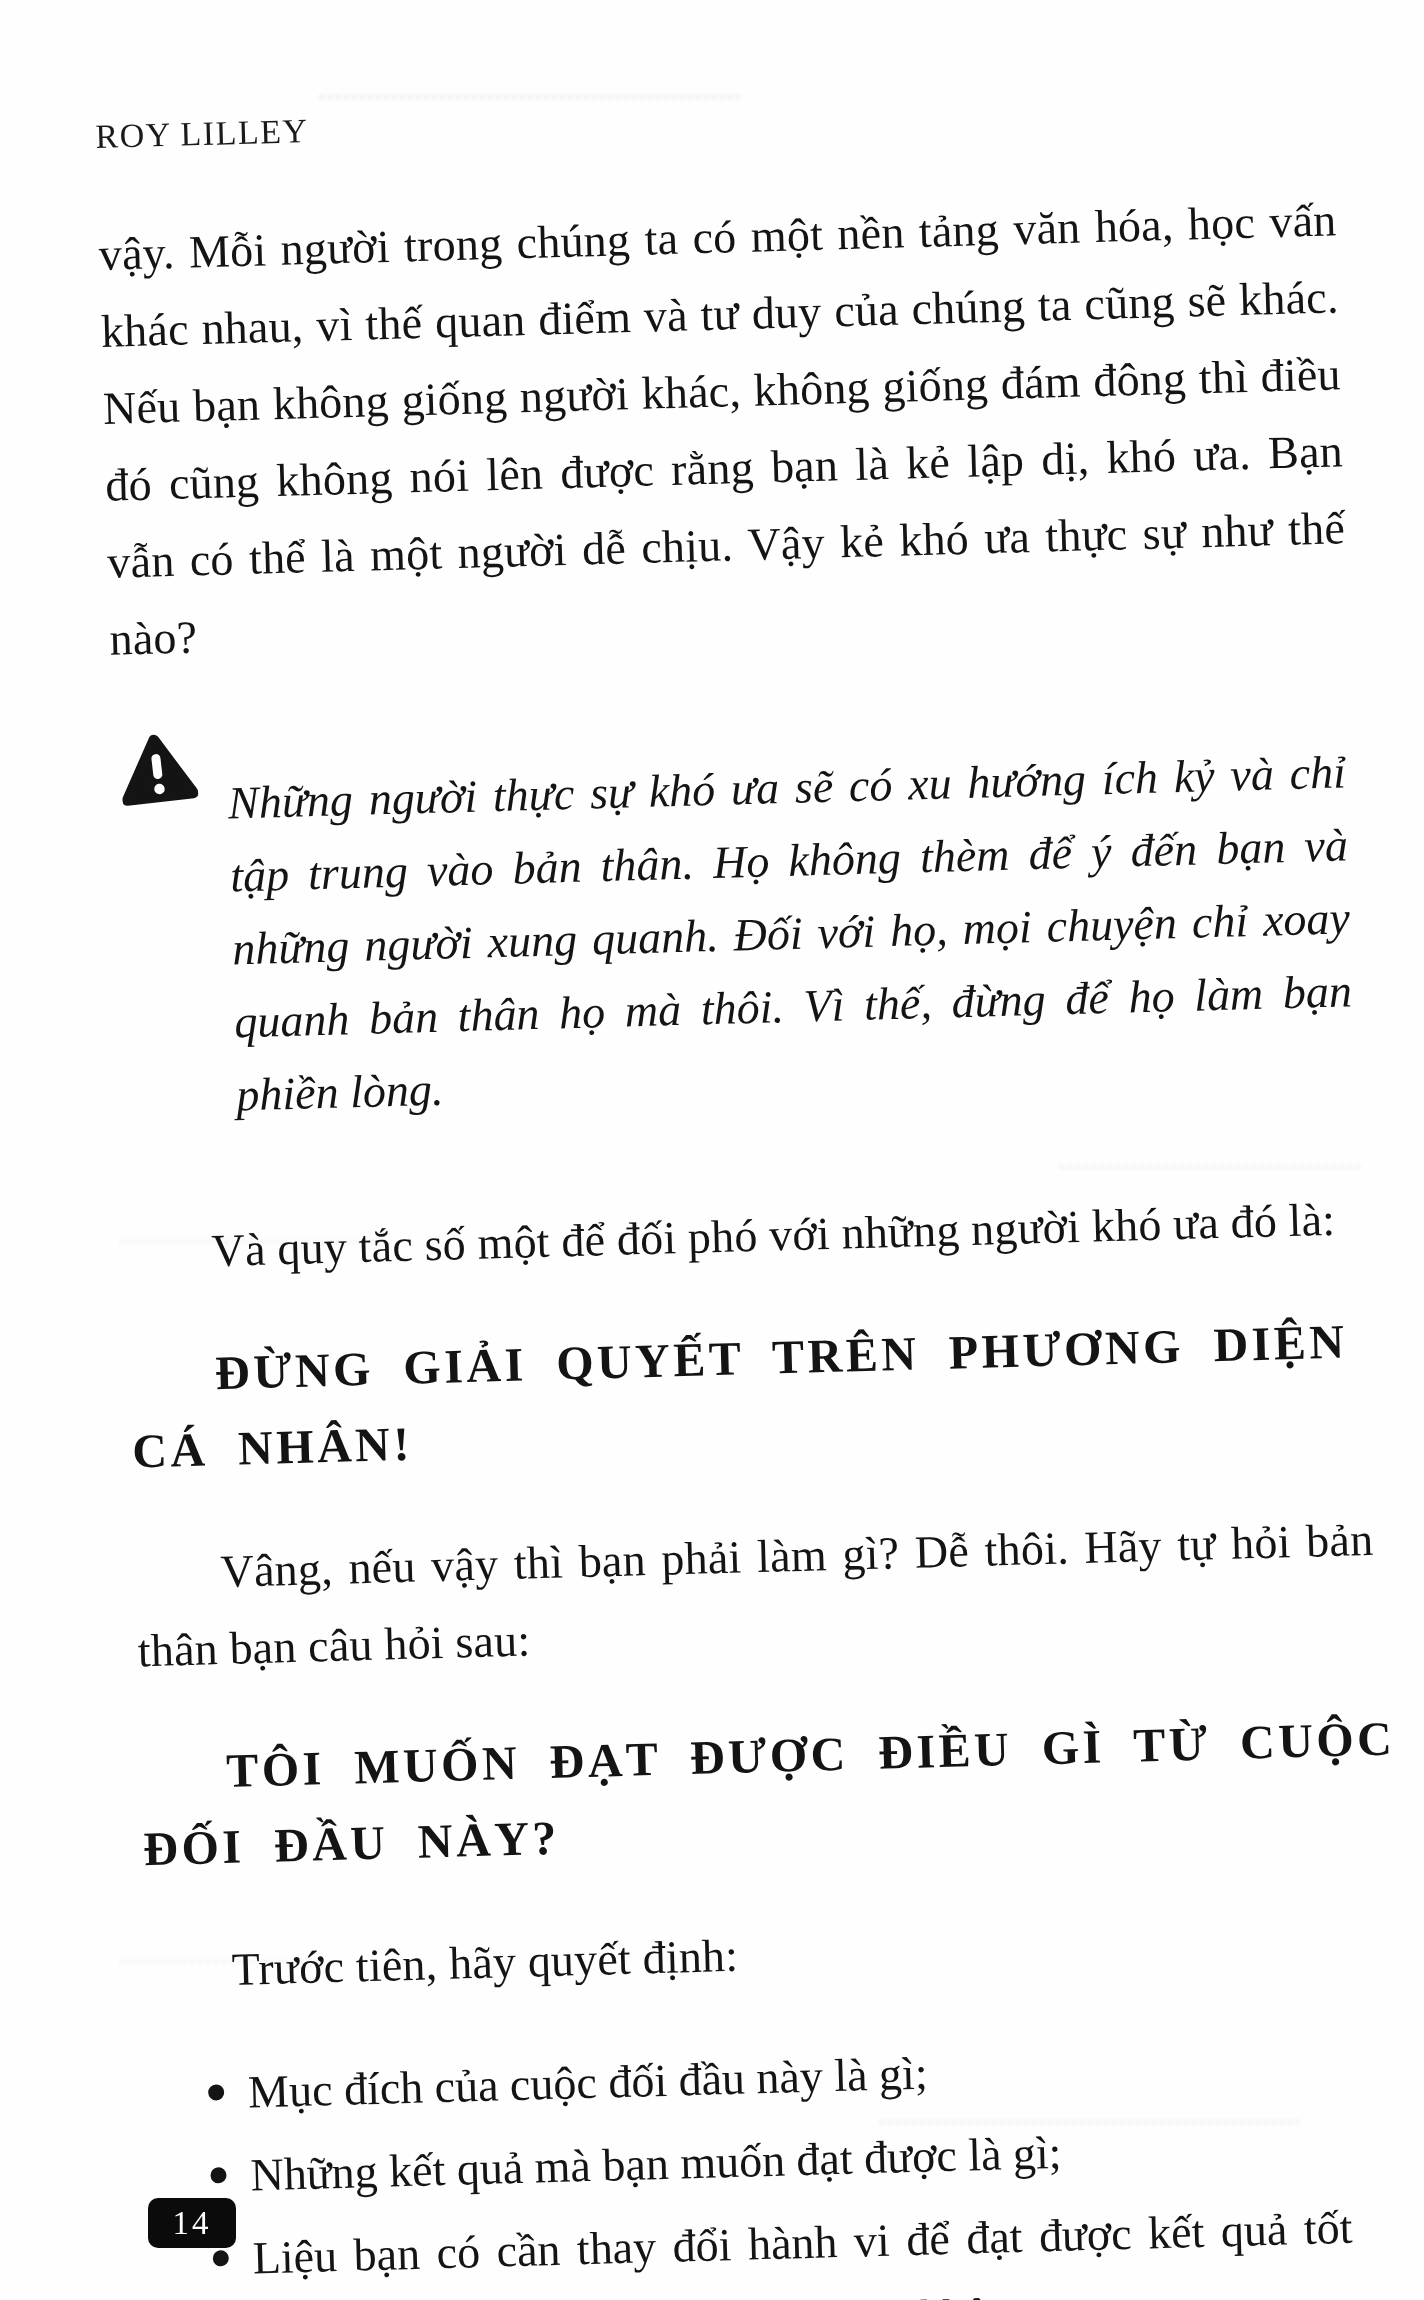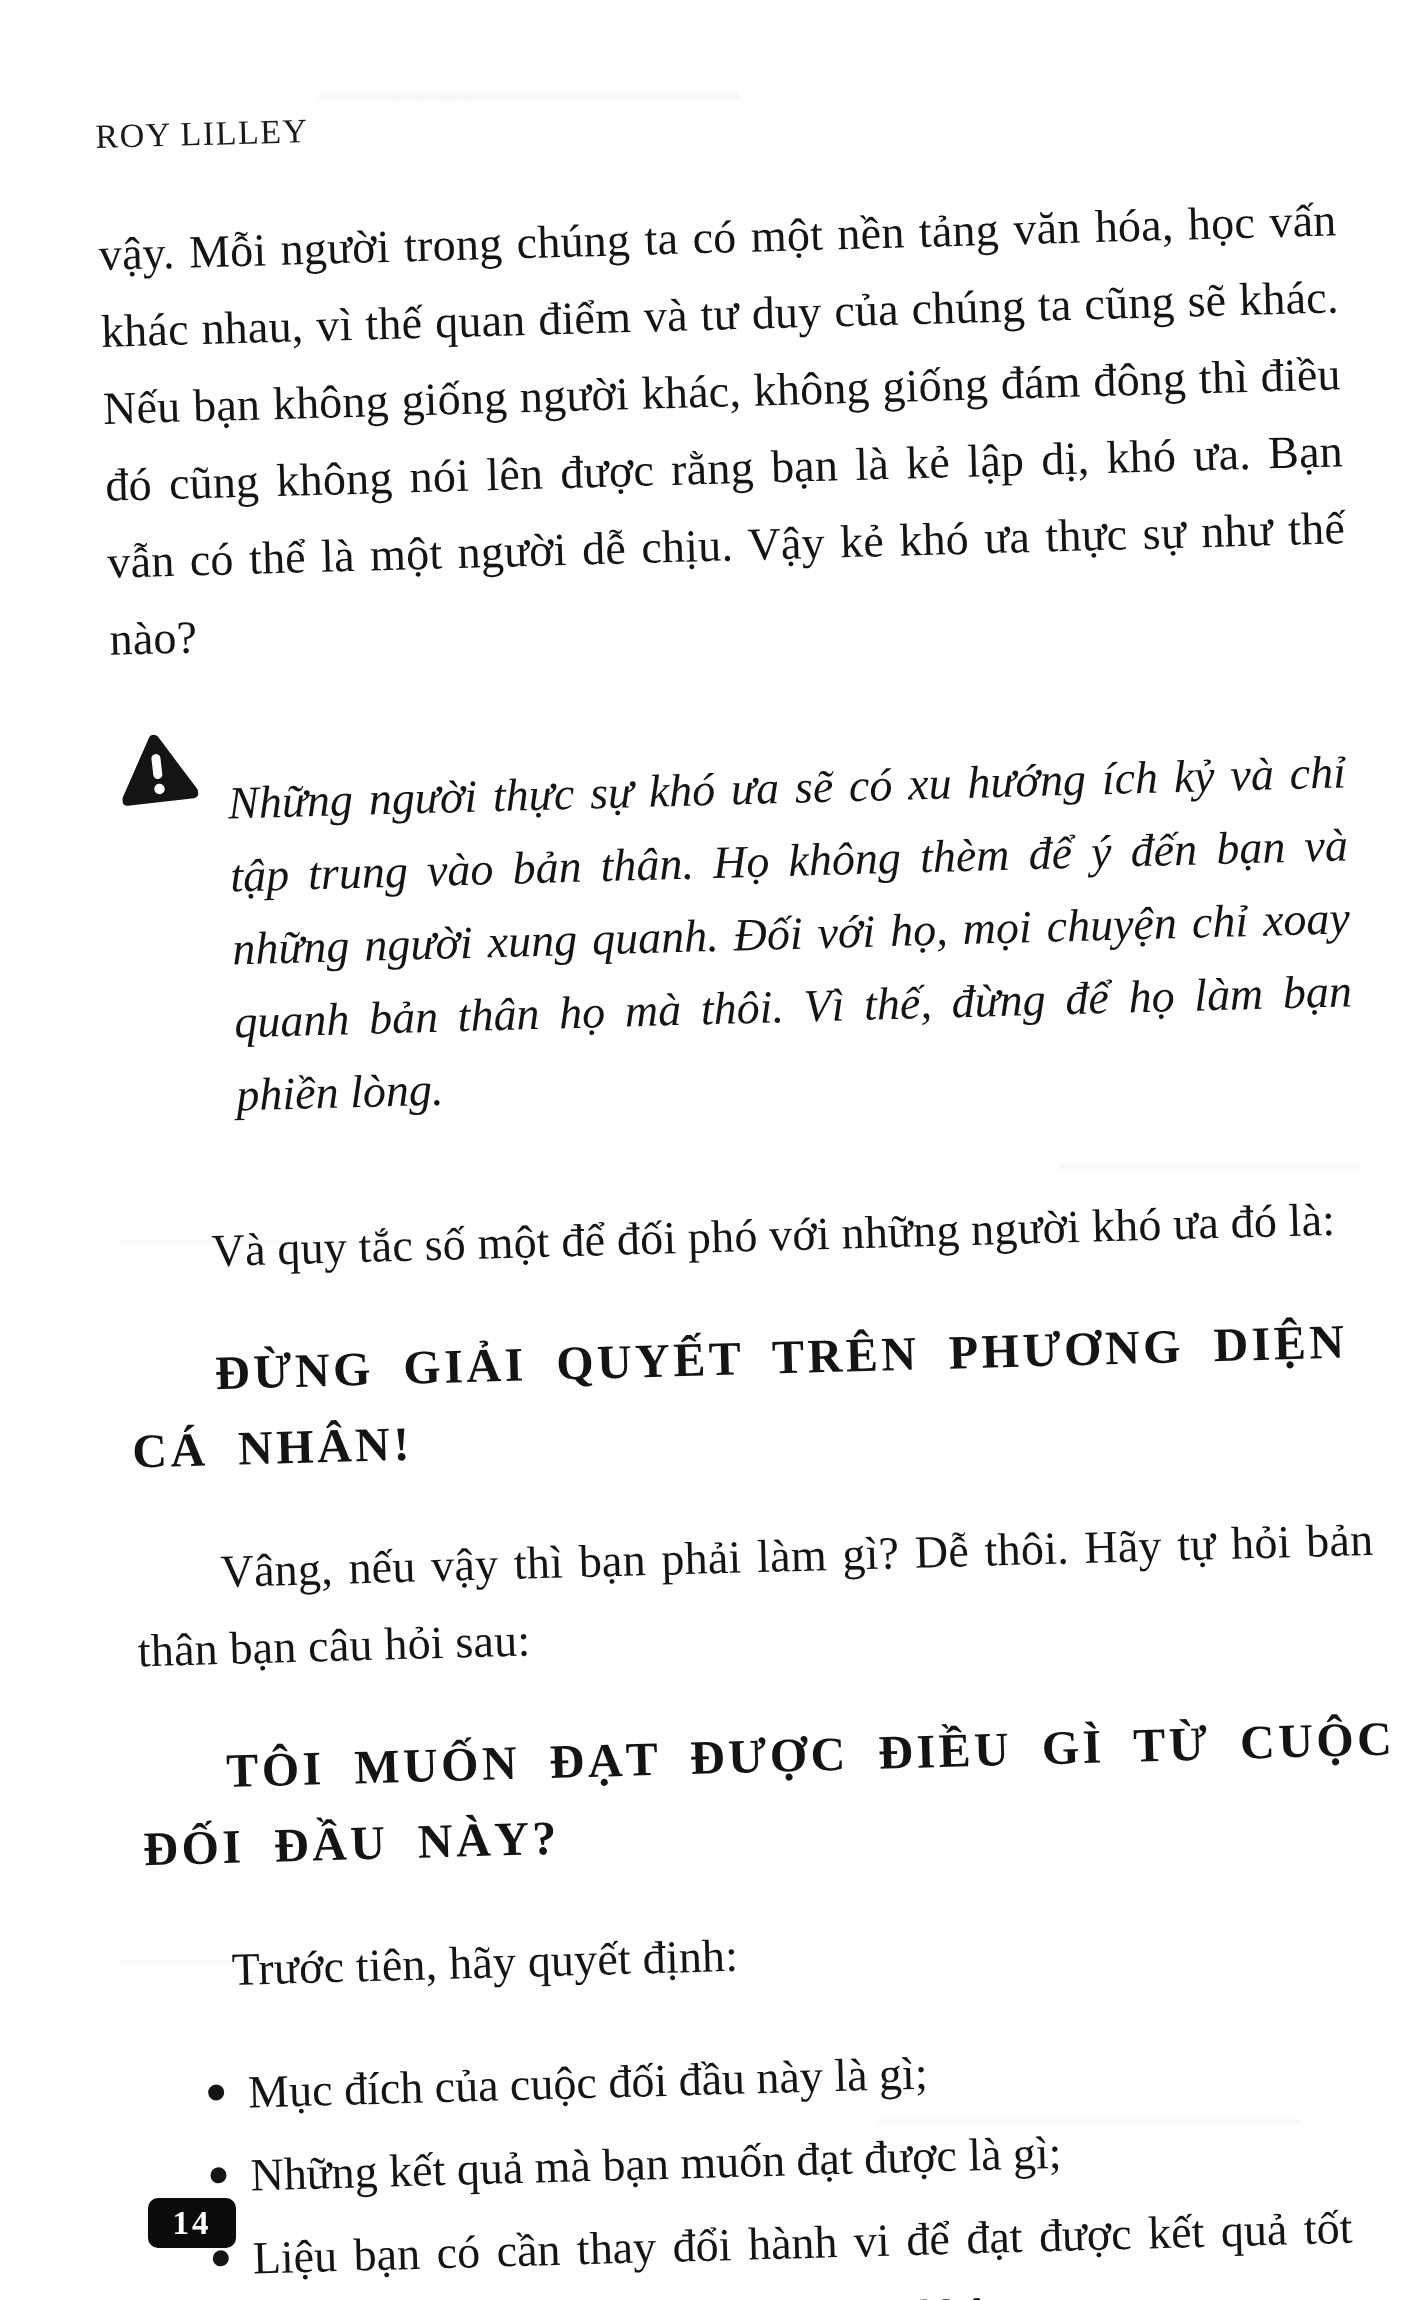--- a/index.html
+++ b/index.html
@@ -91,21 +91,21 @@
     position:absolute;
     left:148px;top:2198px;
     width:88px;height:50px;
     background:#0b0b0b;
     border-radius:10px;
     display:flex;align-items:center;justify-content:center;
   }
   .page-badge span{
     color:#ffffff;
     font-size:33px;
-    font-weight:700;
+    font-weight:400;
     letter-spacing:3px;
   }
   .smudge{
     position:absolute;
     filter:blur(2px);
     opacity:.14;
     border-top:4px dotted #333;
   }
   .s1{left:320px;top:95px;width:420px;}
   .s2{left:1060px;top:1165px;width:300px;opacity:.10;}

